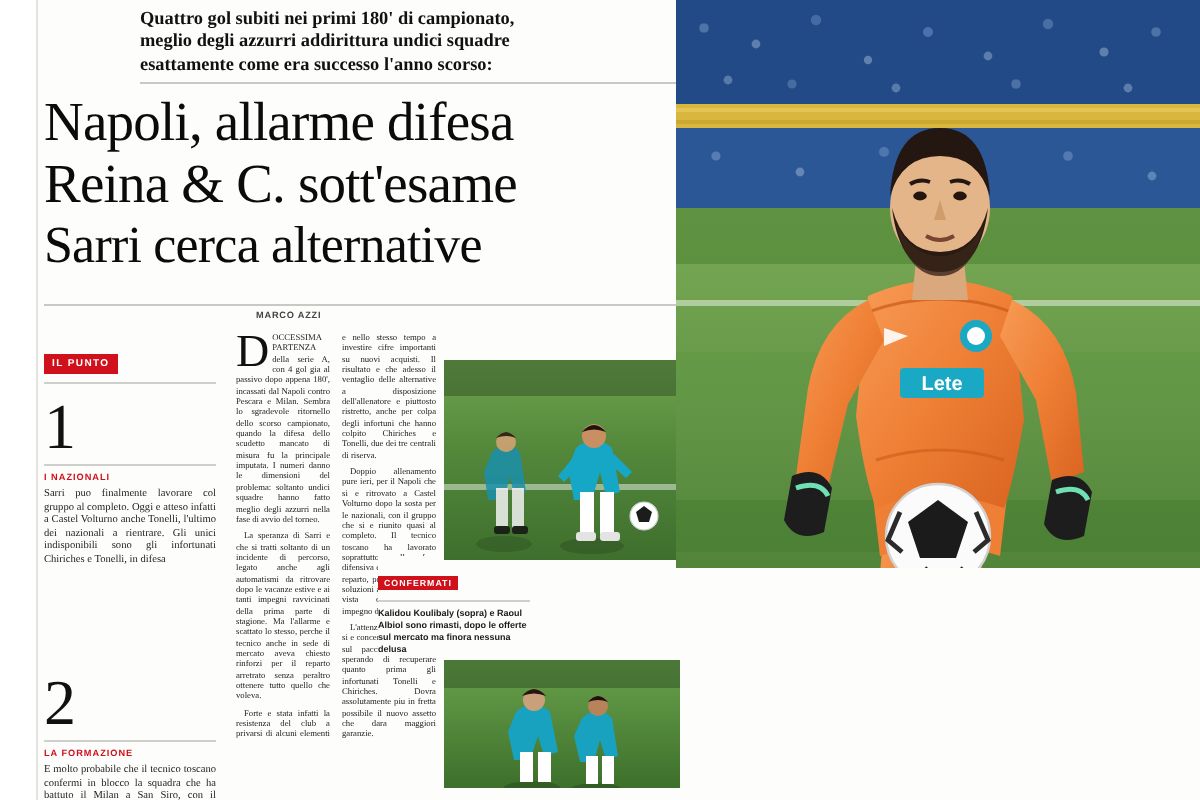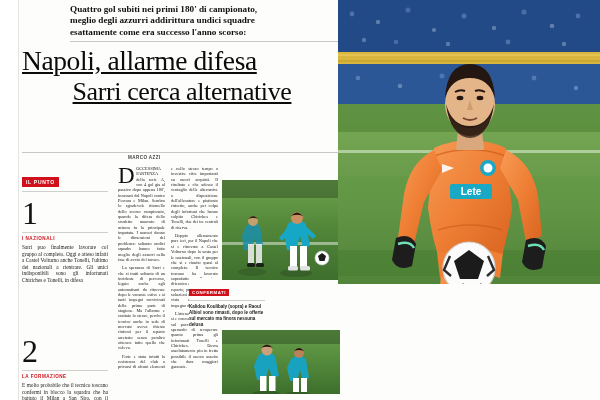--- a/index.html
+++ b/index.html
@@ -66,25 +66,23 @@
   }
   .headline .hl {
     display: block;
     font-family: "Liberation Serif", serif;
     font-weight: normal;
     font-size: 27.5px;
     line-height: 31px;
     letter-spacing: -0.4px;
     color: #0b0b0b;
     white-space: nowrap;
-    text-decoration: underline;
   }
   .headline .hl.l3 {
     font-size: 26px;
-    text-align: center;
   }
   .headline-rule {
     position: absolute;
     left: 22px;
     top: 152px;
     width: 320px;
     height: 1px;
     background: #c9c9c4;
   }
   
@@ -274,20 +272,21 @@
 
   <div class="kicker">
     <span class="l">Quattro gol subiti nei primi 180' di campionato,</span>
     <span class="l">meglio degli azzurri addirittura undici squadre</span>
     <span class="l">esattamente come era successo l'anno scorso:</span>
   </div>
   <div class="kicker-rule"></div>
 
   <div class="headline">
     <span class="hl l1">Napoli, allarme difesa</span>
+    <span class="hl l2">Reina &amp; C. sott'esame</span>
     <span class="hl l3">Sarri cerca alternative</span>
   </div>
   <div class="headline-rule"></div>
 
   <div class="byline">MARCO AZZI</div>
 
   <div class="ilpunto">
     <div class="ilpunto-tag">IL PUNTO</div>
     <div class="ilpunto-rule"></div>
     <div class="pt-num">1</div>

